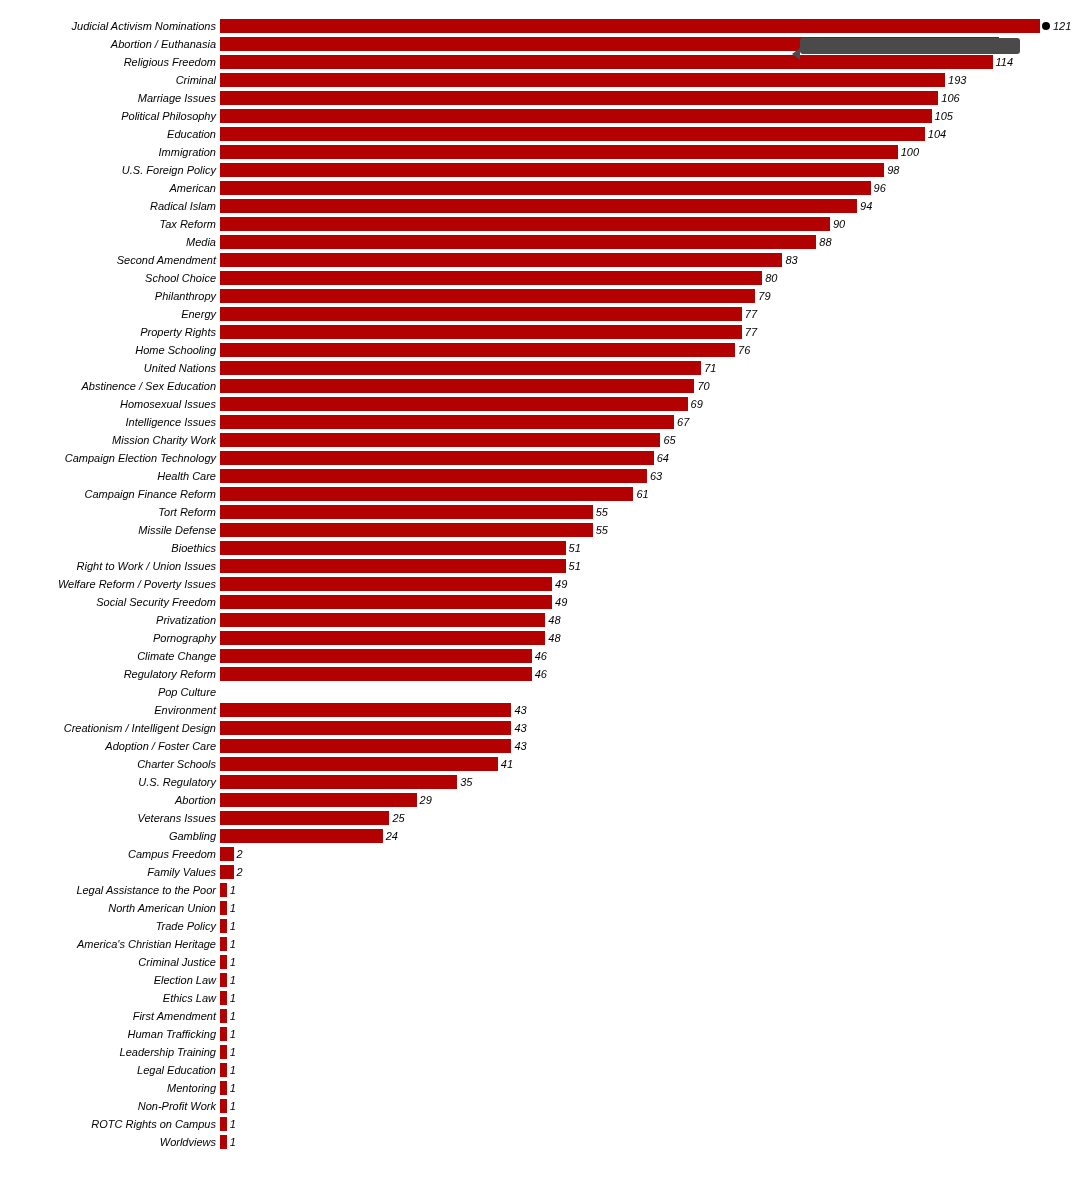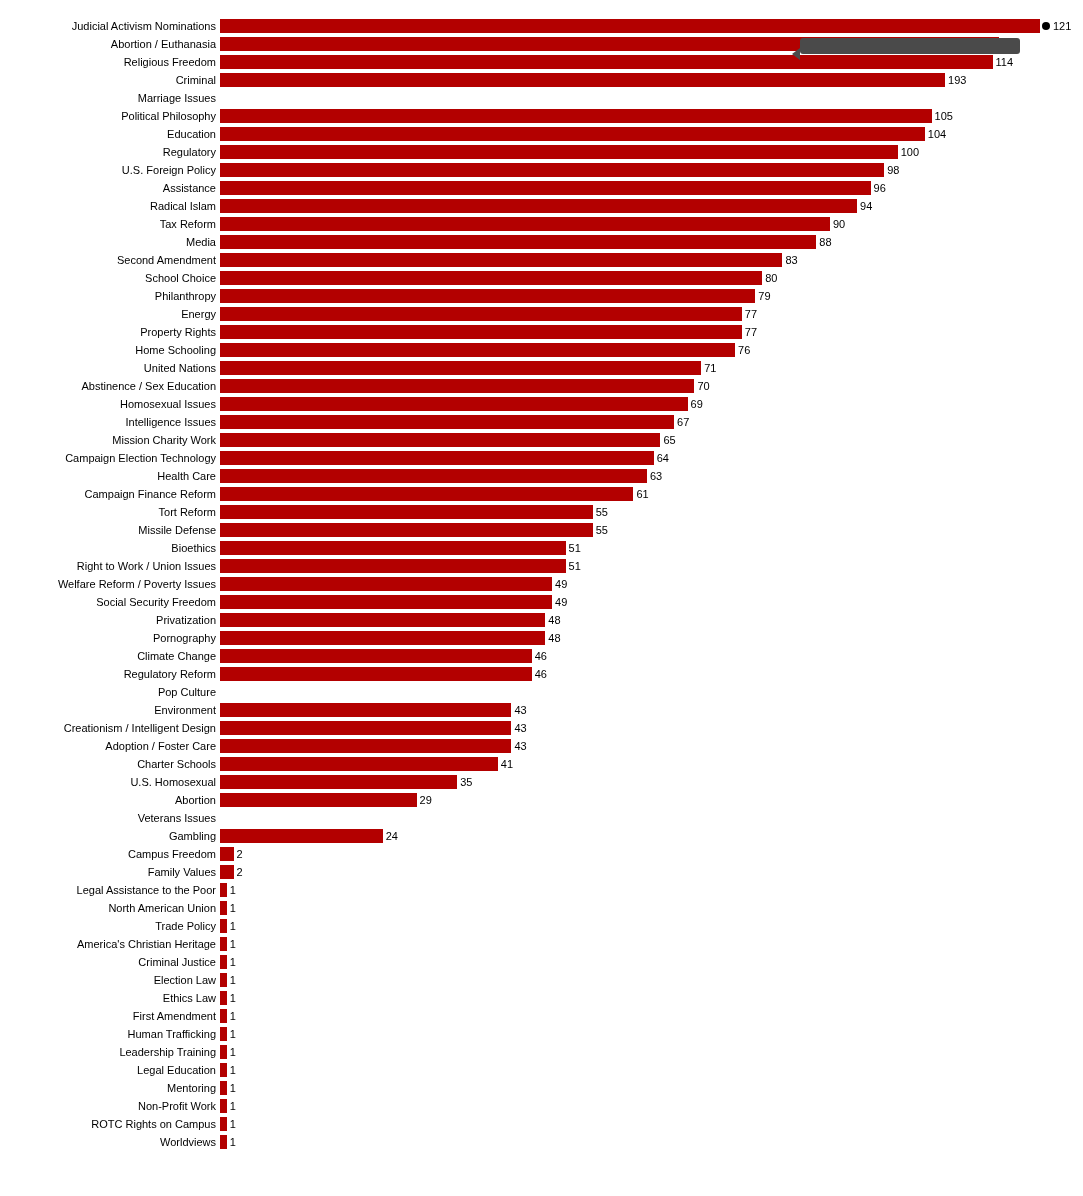--- a/index.html
+++ b/index.html
@@ -11,20 +11,21 @@
       width: 1083px;
     }
     h2 {
       font-size: 14px;
       font-weight: bold;
       margin-bottom: 8px;
     }
     .chart-container {
       position: relative;
       width: 100%;
+      font-style: italic;
     }
     .bar-row {
       display: flex;
       align-items: center;
       margin-bottom: 2px;
       height: 16px;
     }
     .bar-label {
       text-align: right;
       width: 210px;
@@ -116,51 +117,55 @@
       </div>
       <div class="bar-row">
         <div class="bar-label">Criminal</div>
         <div class="bar-wrap">
           <div class="bar" style="width: 725.124px;"></div>
           <span class="bar-value">193</span>
         </div>
       </div>
       <div class="bar-row">
         <div class="bar-label">Marriage Issues</div>
+        <div class="bar-wrap">
+          <div class="bar" style="width: 718.347px;"></div>
+          <span class="bar-value">106</span>
+        </div>
       </div>
       <div class="bar-row">
         <div class="bar-label">Political Philosophy</div>
         <div class="bar-wrap">
           <div class="bar" style="width: 711.57px;"></div>
           <span class="bar-value">105</span>
         </div>
       </div>
       <div class="bar-row">
         <div class="bar-label">Education</div>
         <div class="bar-wrap">
           <div class="bar" style="width: 704.793px;"></div>
           <span class="bar-value">104</span>
         </div>
       </div>
       <div class="bar-row">
-        <div class="bar-label">Regulatory</div>
+        <div class="bar-label">Immigration</div>
         <div class="bar-wrap">
           <div class="bar" style="width: 677.686px;"></div>
           <span class="bar-value">100</span>
         </div>
       </div>
       <div class="bar-row">
         <div class="bar-label">U.S. Foreign Policy</div>
         <div class="bar-wrap">
           <div class="bar" style="width: 664.132px;"></div>
           <span class="bar-value">98</span>
         </div>
       </div>
       <div class="bar-row">
-        <div class="bar-label">Assistance</div>
+        <div class="bar-label">American</div>
         <div class="bar-wrap">
           <div class="bar" style="width: 650.579px;"></div>
           <span class="bar-value">96</span>
         </div>
       </div>
       <div class="bar-row">
         <div class="bar-label">Radical Islam</div>
         <div class="bar-wrap">
           <div class="bar" style="width: 637.025px;"></div>
           <span class="bar-value">94</span>
@@ -373,35 +378,39 @@
         </div>
       </div>
       <div class="bar-row">
         <div class="bar-label">Charter Schools</div>
         <div class="bar-wrap">
           <div class="bar" style="width: 277.851px;"></div>
           <span class="bar-value">41</span>
         </div>
       </div>
       <div class="bar-row">
-        <div class="bar-label">U.S. Homosexual</div>
+        <div class="bar-label">U.S. Regulatory</div>
         <div class="bar-wrap">
           <div class="bar" style="width: 237.19px;"></div>
           <span class="bar-value">35</span>
         </div>
       </div>
       <div class="bar-row">
         <div class="bar-label">Abortion</div>
         <div class="bar-wrap">
           <div class="bar" style="width: 196.529px;"></div>
           <span class="bar-value">29</span>
         </div>
       </div>
       <div class="bar-row">
         <div class="bar-label">Veterans Issues</div>
+        <div class="bar-wrap">
+          <div class="bar" style="width: 169.421px;"></div>
+          <span class="bar-value">25</span>
+        </div>
       </div>
       <div class="bar-row">
         <div class="bar-label">Gambling</div>
         <div class="bar-wrap">
           <div class="bar" style="width: 162.645px;"></div>
           <span class="bar-value">24</span>
         </div>
       </div>
       <div class="bar-row">
         <div class="bar-label">Campus Freedom</div>

